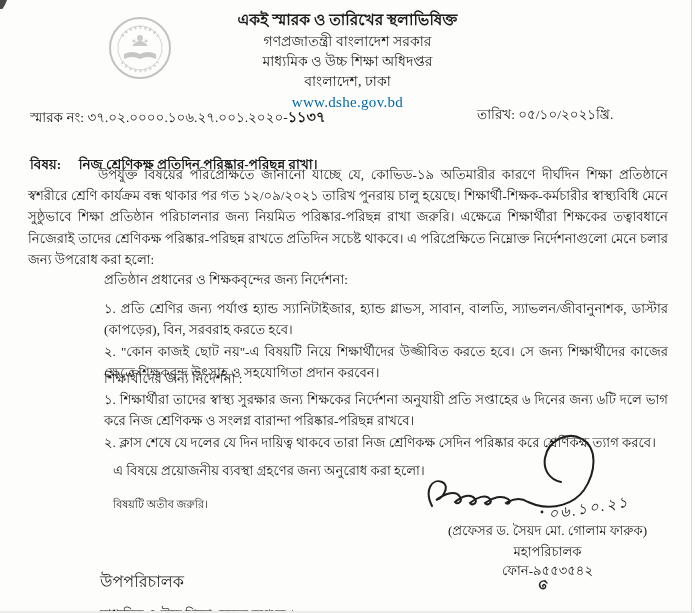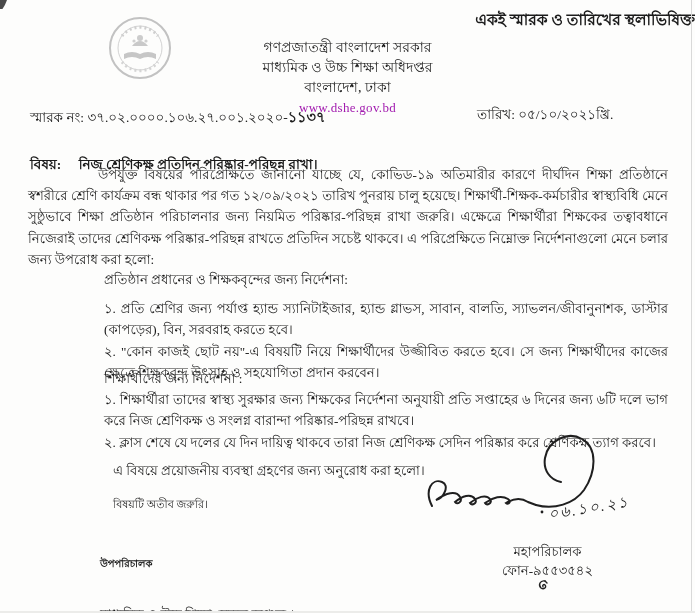--- a/index.html
+++ b/index.html
@@ -15,23 +15,23 @@
     overflow:hidden;
   }
   
   .corner-mark{position:absolute;left:0;top:0;width:7px;height:9px;background:#2a2a2a;opacity:.85;
     clip-path:polygon(0 0,100% 0,70% 55%,35% 100%,0 100%);}
   .scan-edge-right{position:absolute;top:0;right:3px;width:1px;height:100%;background:#d9d9d9;}
   .scan-edge-bottom{position:absolute;left:0;bottom:0;width:100%;height:2px;background:#ececea;}
 
   
   .header-center{position:absolute;left:0;top:12px;width:100%;text-align:center;line-height:1;}
-  .hdr-overline{font-weight:700;font-size:15.5px;margin-bottom:13px;text-align:right;}
+  .hdr-overline{font-weight:700;font-size:15.5px;margin-bottom:7px;}
   .hdr-line{font-size:14px;margin-bottom:6px;}
-  .hdr-site{font-size:13px;color:#a21caf;letter-spacing:.3px;}
+  .hdr-site{font-size:15px;color:#0369a1;letter-spacing:.3px;}
   .logo-left{position:absolute;left:106px;top:14px;width:68px;height:68px;}
   .logo-right{position:absolute;left:463px;top:12px;width:108px;height:72px;}
 
   
   .memo-line{position:absolute;left:30px;top:106px;font-size:13.5px;white-space:nowrap;}
   .memo-bold{font-weight:700;font-size:14.5px;}
   .date-line{position:absolute;left:477px;top:104px;font-size:13.5px;white-space:nowrap;}
 
   
   .subject-line{position:absolute;left:30px;top:154px;font-size:13.5px;font-weight:700;}
@@ -58,21 +58,21 @@
   .sig-date{
     position:absolute;left:548px;top:496px;font-size:15px;font-style:italic;
     transform:rotate(-9deg);letter-spacing:2px;color:#222;
   }
   .sig-name{position:absolute;left:400px;top:521px;width:295px;text-align:center;font-size:13.2px;}
   .sig-designation{position:absolute;left:400px;top:542px;width:295px;text-align:center;font-size:13.2px;}
   .sig-phone{position:absolute;left:400px;top:561px;width:295px;text-align:center;font-size:13.2px;}
   .sig-mark{position:absolute;left:536px;top:579px;}
 
   
-  .footer-title{position:absolute;left:100px;top:556px;font-size:10px;font-weight:bold;}
+  .footer-title{position:absolute;left:100px;top:569px;font-size:16px;}
   .footer-line{position:absolute;left:100px;top:604px;font-size:13.5px;}
 </style>
 </head>
 <body>
 
 <div class="page">
 
   <div class="corner-mark"></div>
 
   <div class="header-center">
@@ -135,20 +135,21 @@
                C30 61 40 58 44 65 C47 70 41 73 39 70
                C46 64 55 61 59 67 C62 71 56 74 54 71
                C61 65 70 62 74 67 C77 71 71 74 69 71
                C77 65 86 63 92 67 C96 70 92 73 90 71
                C98 66 106 66 112 70 L120 73" fill="none" stroke="#1f1f1f" stroke-width="2" stroke-linecap="round"></path>
       <path d="M120 73 C138 78 158 72 168 58 C180 40 182 16 166 7 C152 -1 132 8 129 26 C127 38 134 48 145 50" fill="none" stroke="#1f1f1f" stroke-width="2" stroke-linecap="round"></path>
       <circle cx="126" cy="80" r="1.4" fill="#1f1f1f"></circle>
     </svg>
   </div>
   <div class="sig-date">০৬.১০.২১</div>
+  <div class="sig-name">(প্রফেসর ড. সৈয়দ মো. গোলাম ফারুক)</div>
   <div class="sig-designation">মহাপরিচালক</div>
   <div class="sig-phone">ফোন-৯৫৫৩৫৪২</div>
   <div class="sig-mark">
     <svg width="14" height="14" viewBox="0 0 14 14">
       <path d="M9 2 C4 1 2 6 5 9 C8 11 11 8 9 6 C8 5 6 6 7 8" fill="none" stroke="#222" stroke-width="1.4" stroke-linecap="round"></path>
       <path d="M9 2 L11 4" stroke="#222" stroke-width="1.4" stroke-linecap="round"></path>
     </svg>
   </div>
 
   <div class="footer-title">উপপরিচালক</div>

